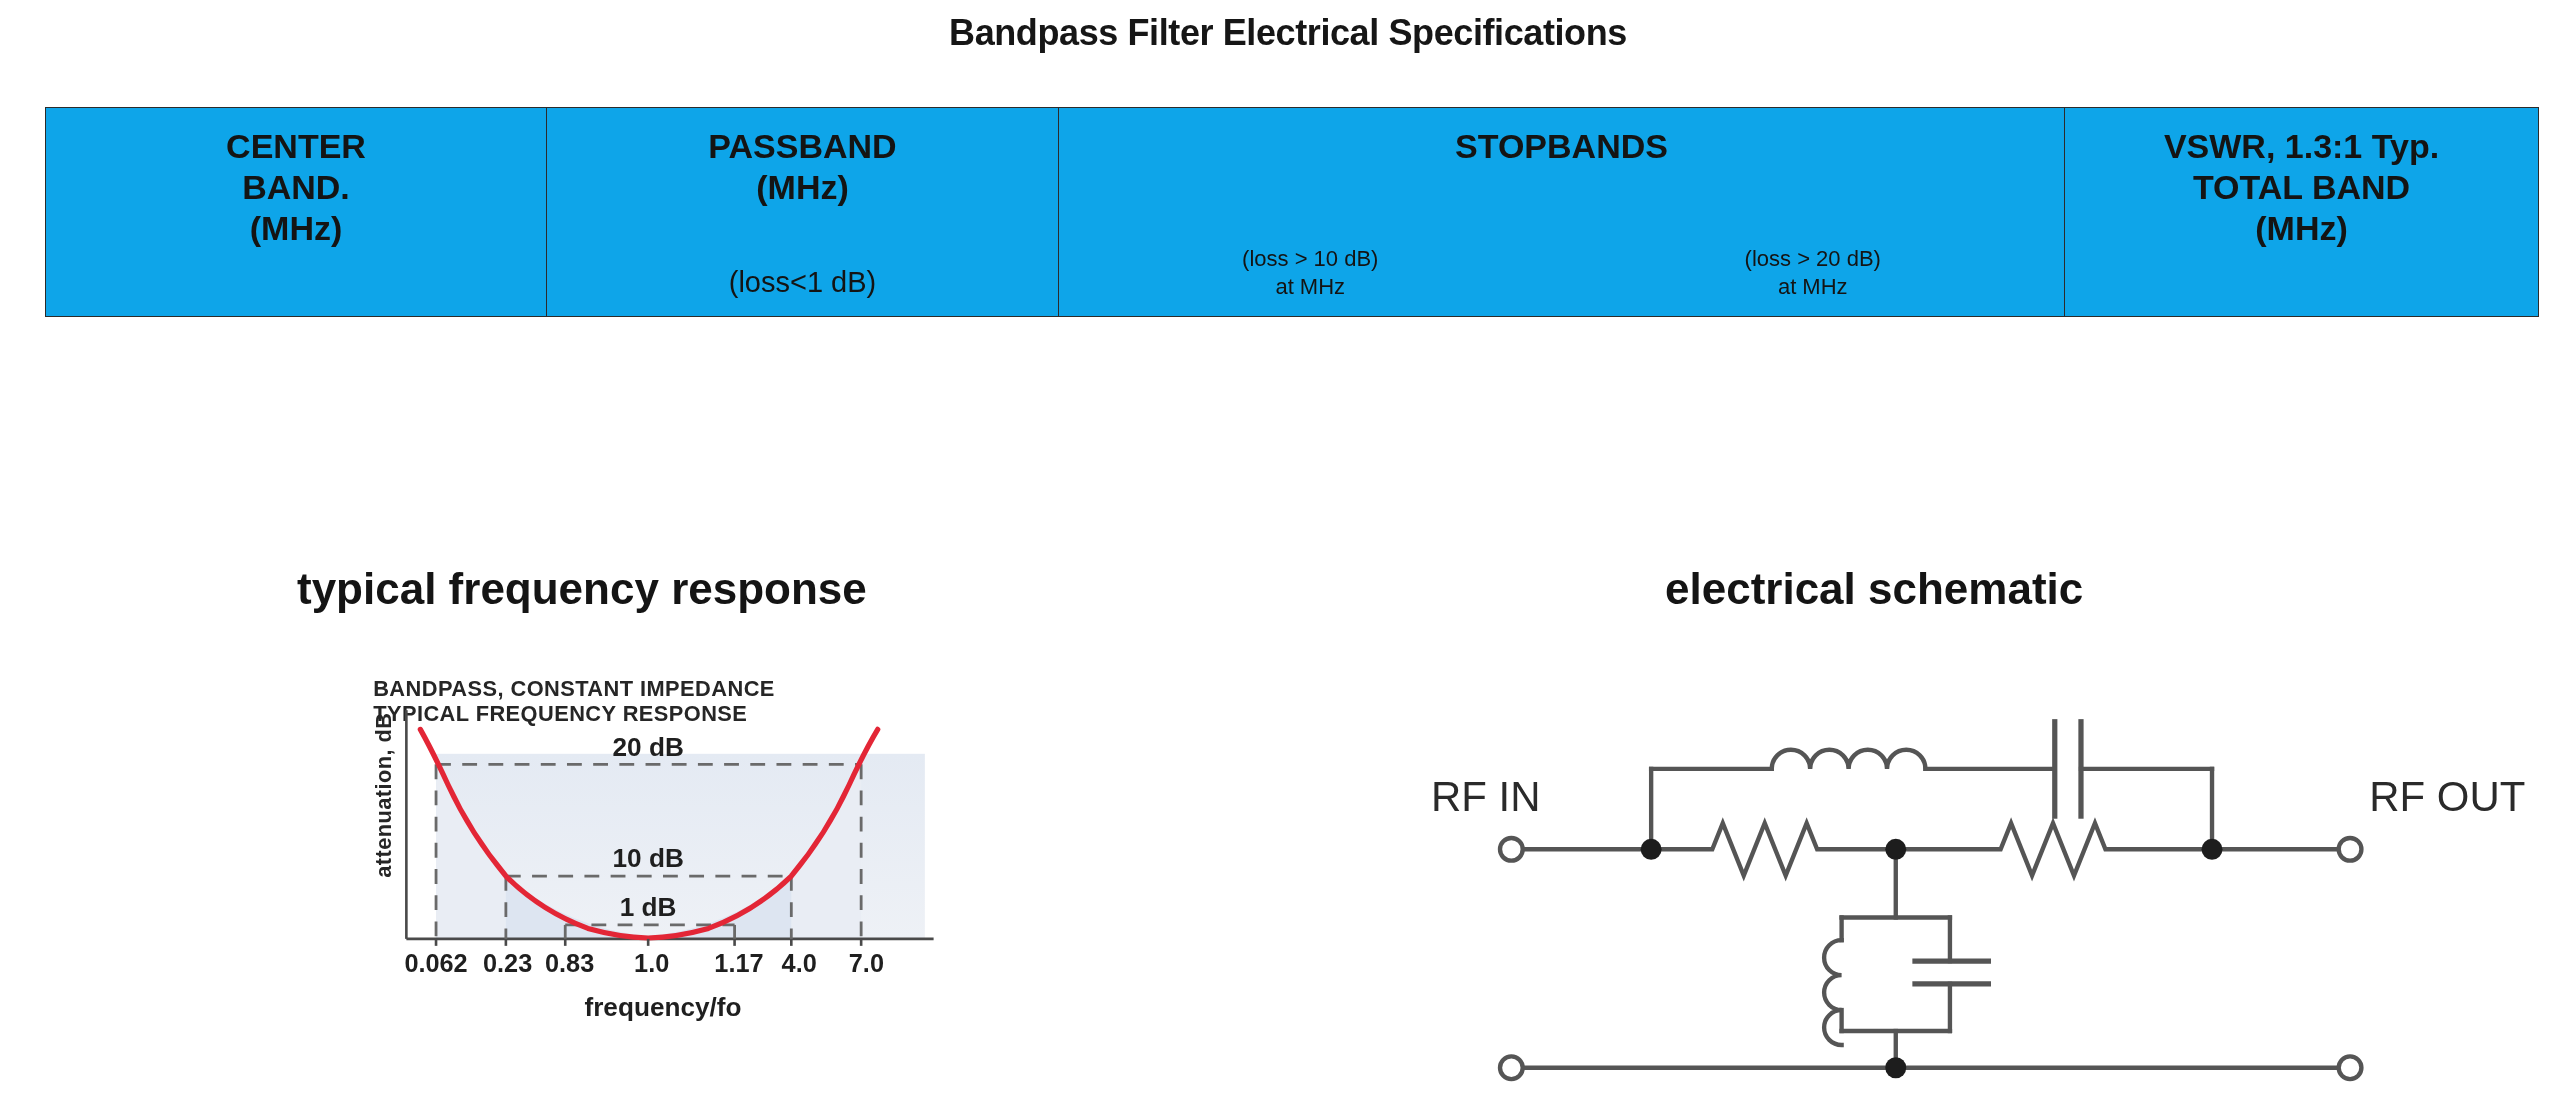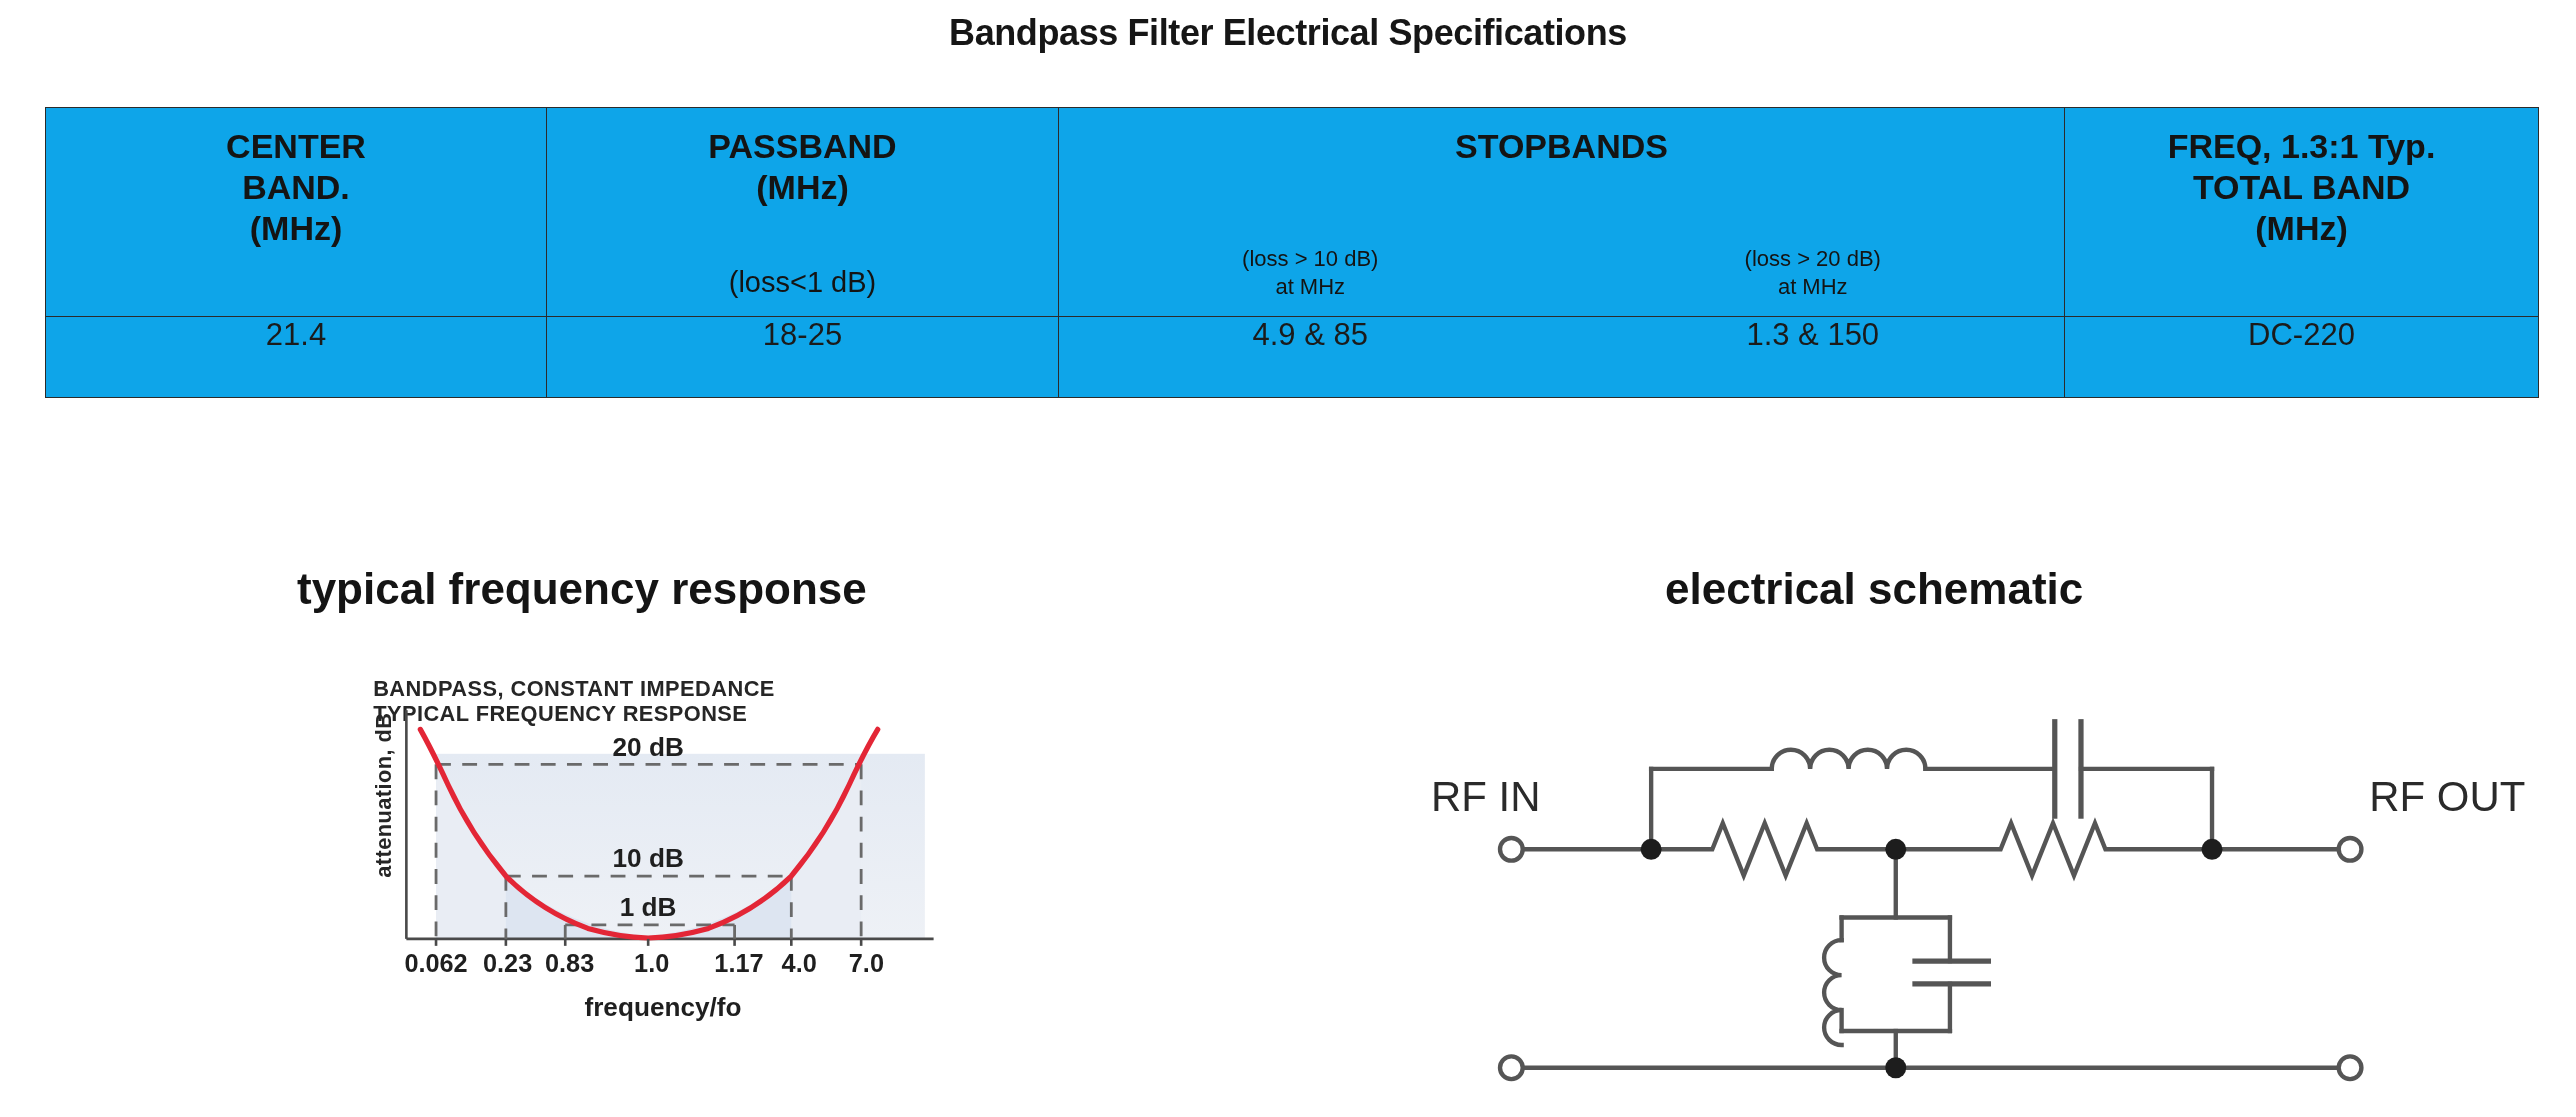--- a/index.html
+++ b/index.html
@@ -168,38 +168,27 @@
         </div>
         <div>
           <div>(loss &gt; 20 dB)</div>
           <div>at MHz</div>
         </div>
       </div>
     </td>
 
     <td class="hdr-cell col-vswr">
       <div class="hdr-main">
-        <div>FREQ, 1.3:1 Typ.</div>
+        <div>VSWR, 1.3:1 Typ.</div>
         <div>TOTAL BAND</div>
         <div>(MHz)</div>
       </div>
     </td>
   </tr>
 
-  <tr>
-    <td class="val-cell">21.4</td>
-    <td class="val-cell">18-25</td>
-    <td class="val-cell">
-      <div class="stop-val-wrap">
-        <div>4.9 &amp; 85</div>
-        <div>1.3 &amp; 150</div>
-      </div>
-    </td>
-    <td class="val-cell">DC-220</td>
-  </tr>
 </tbody>
   </table>
 
 <div class="section-heading" id="heading-freq">typical frequency response</div>
 
 <div class="section-heading" id="heading-schem">electrical schematic</div>
 
 <div id="freq-figure">
   <svg width="612" height="419" viewBox="0 0 700 480" xmlns="http://www.w3.org/2000/svg">
     <defs>

